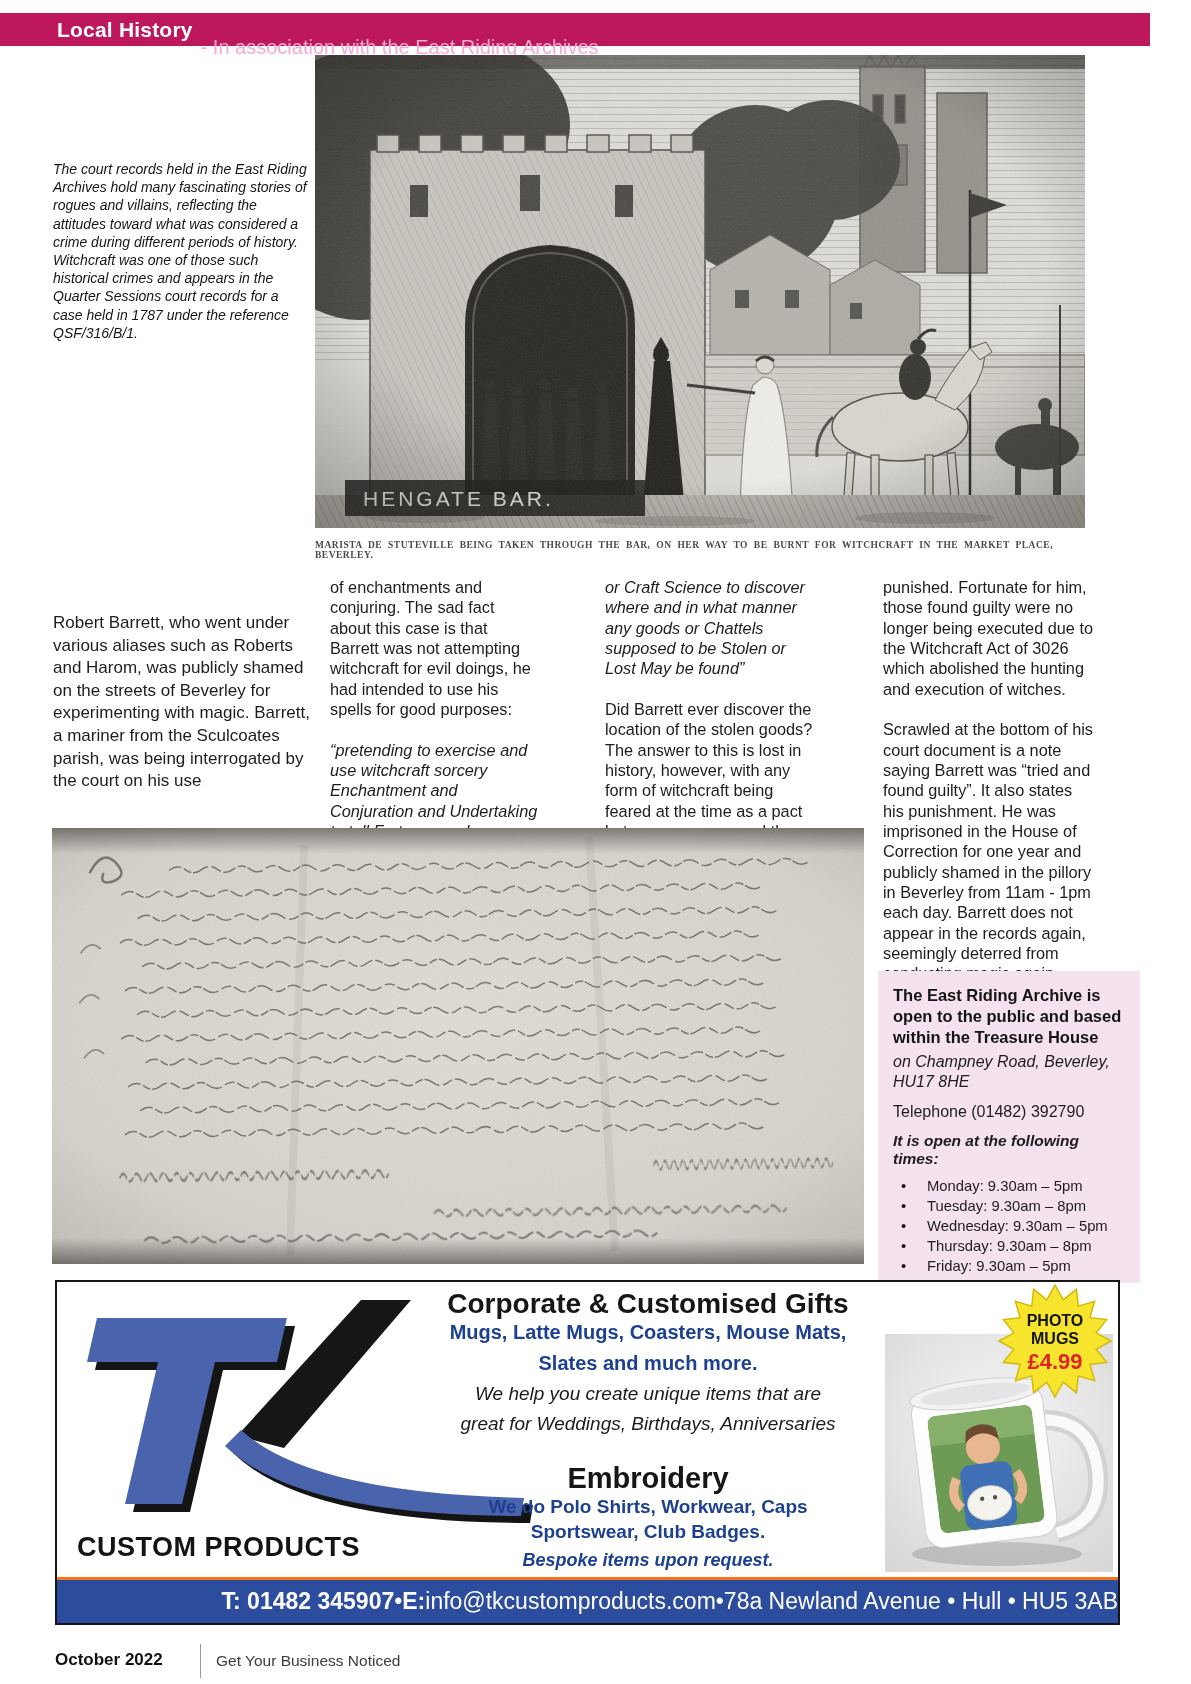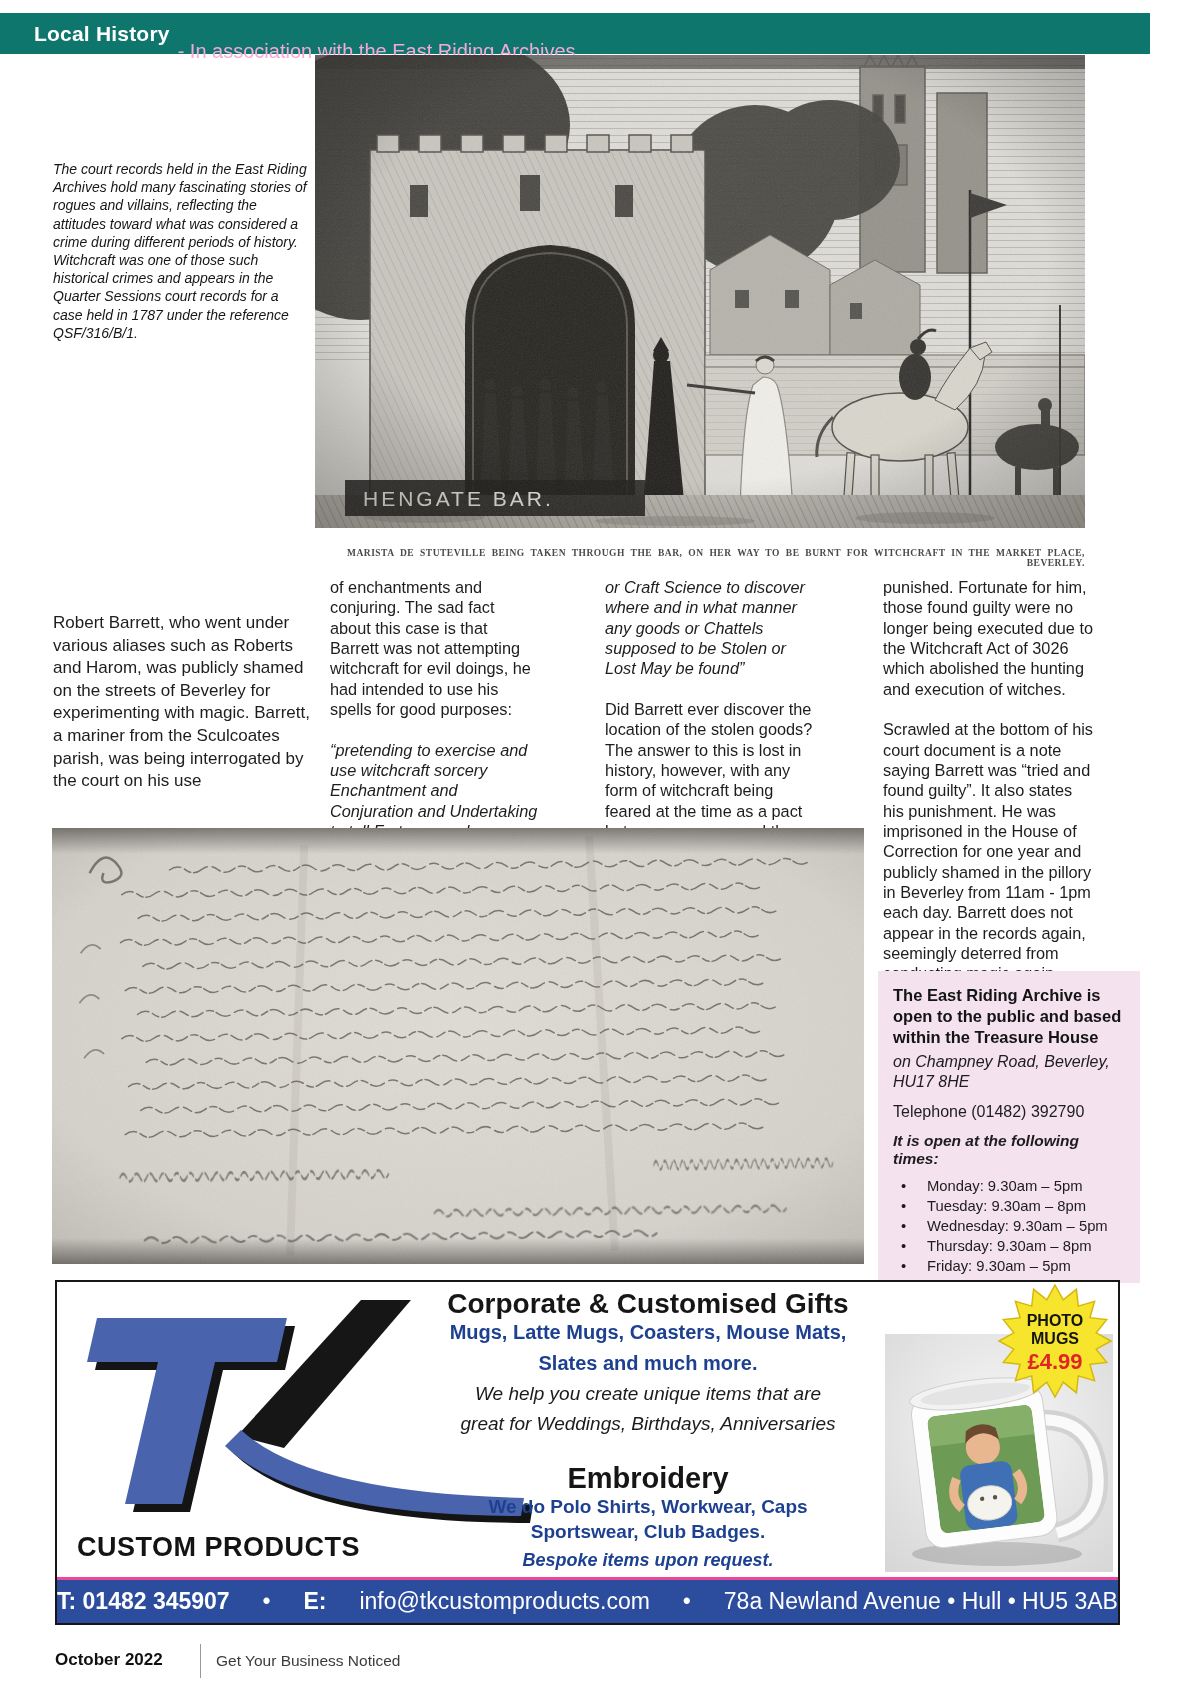--- a/index.html
+++ b/index.html
@@ -1,36 +1,36 @@
 <!DOCTYPE html>
 <html><head>
 <meta charset="utf-8">
 <style>
   html,body{margin:0;padding:0;background:#fff;}
   #page{position:relative;width:1191px;height:1684px;background:#fff;overflow:hidden;
         font-family:"Liberation Sans",sans-serif;color:#1e1c1d;}
   .abs{position:absolute;}
 
   
-  #banner{left:0;top:13px;width:1150px;height:41px;background:#0f766e;
-          display:flex;align-items:center;padding-left:34px;box-sizing:border-box;}
+  #banner{left:0;top:13px;width:1150px;height:33px;background:#be185d;
+          display:flex;align-items:center;padding-left:57px;box-sizing:border-box;}
   #banner .t1{color:#fff;font-weight:bold;font-size:21px;letter-spacing:.2px;}
   #banner .t2{color:#F6A9D3;font-size:20px;margin-left:8px;margin-top:36px;}
 
   
   #headline{left:53px;top:50px;width:260px;font-weight:bold;font-size:49px;line-height:.99;
             letter-spacing:-1.5px;color:#111;}
   #intro{left:53px;top:160px;width:256px;font-style:italic;font-size:14px;line-height:1.3;color:#161616;}
   #leftpara{left:53px;top:612px;width:260px;font-size:17px;line-height:1.33;}
 
   
   #engraving{left:315px;top:55px;width:770px;height:473px;background:#dfddd8;}
-  #caption{left:315px;top:540px;width:770px;text-align:right;
+  #caption{left:315px;top:540px;width:770px;text-align:left;
            font-family:"Liberation Serif",serif;font-size:9.5px;font-weight:bold;color:#4a4a48;
-           letter-spacing:.5px;word-spacing:3px;margin-top:8px;}
+           letter-spacing:.5px;word-spacing:3px;}
 
   
   .col{top:577px;font-size:16.3px;line-height:1.25;}
   #col1{left:330px;width:208px;}
   #col2{left:605px;width:212px;}
   #col3{left:883px;width:214px;}
   .col .q{font-style:italic;}
   .col p{margin:0 0 20px 0;}
 
   
@@ -57,22 +57,22 @@
   .bluB{color:#1D4091;font-weight:bold;}
   #adcenter .s1{font-size:20px;font-style:italic;line-height:1.3;}
   #adcenter .s2,#adcenter .s3{font-size:20px;line-height:1.3;}
   #adcenter .s3{margin-top:5px;}
   #adcenter .s4{font-size:19px;font-style:italic;line-height:1.55;margin-top:3px;color:#1b1b1b;}
   #adcenter .h2{font-weight:bold;font-size:29px;margin-top:24px;color:#161616;}
   #adcenter .e1{font-size:19px;line-height:1.3;}
   #adcenter .e3{font-size:18px;font-style:italic;margin-top:5px;}
   #mugphoto{left:828px;top:52px;width:228px;height:238px;}
   #starburst{left:938px;top:2px;width:120px;height:115px;}
-  #contactbar{left:0;bottom:0;width:100%;height:46px;background:#2C4C9E;border-top:3px solid #ec4899;
-              display:flex;align-items:center;justify-content:space-between;gap:0;
+  #contactbar{left:0;bottom:0;width:100%;height:46px;background:#2C4C9E;border-top:3px solid #f97316;
+              display:flex;align-items:center;justify-content:flex-end;gap:0;
               color:#fff;font-size:23px;box-sizing:border-box;}
   #contactbar .b{font-weight:bold;}
 
   
   #footer-issue{left:55px;top:1650px;font-weight:bold;font-size:17px;color:#111;}
   #footer-div{left:200px;top:1644px;width:1px;height:34px;background:#999;}
   #footer-tag{left:216px;top:1652px;font-size:15.5px;color:#3c3c3c;}
 </style>
 </head>
 <body>

